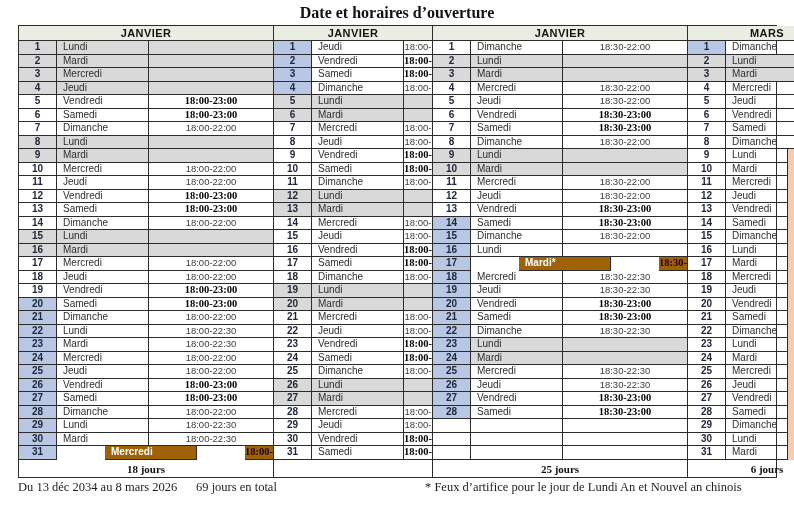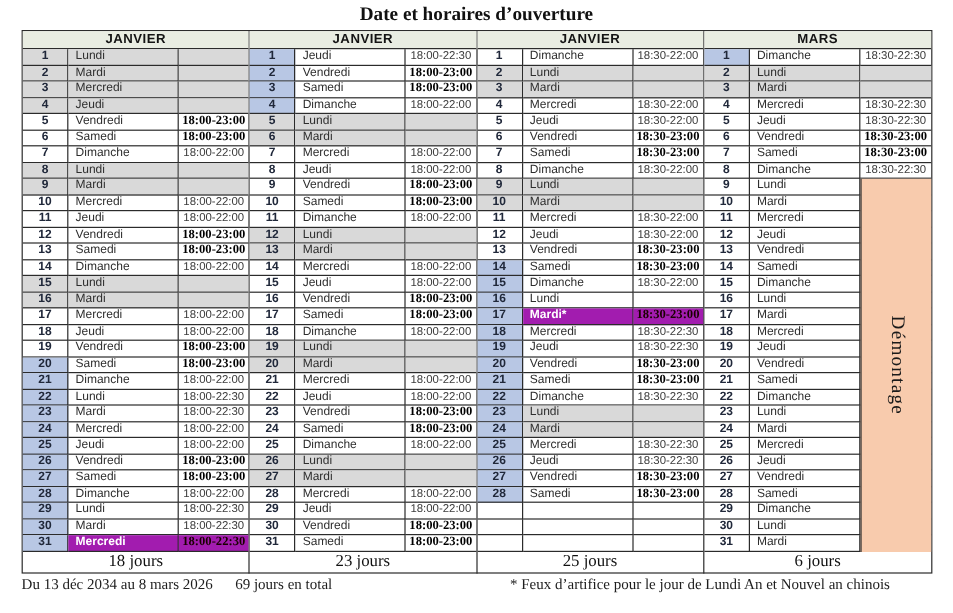--- a/index.html
+++ b/index.html
@@ -23,27 +23,27 @@
   .row { display: flex; height: 13.5px; }
   .cell { border-bottom: 1px solid #2b2b2b; height: 13.5px; overflow: hidden; }
   .num { width: 38px; border-right: 1px solid #2b2b2b; text-align: center;
          font-size: 10px; font-weight: 600; color: #20283a; line-height: 12.5px; }
   .day { width: 92px; border-right: 1px solid #2b2b2b; padding-left: 6px;
          font-size: 10px; color: #2e2e2e; line-height: 12.5px; }
   .hrs { flex: 1; text-align: center; font-size: 9.5px; color: #3c3c3c; line-height: 12.5px; }
 
   .bg-gray { background: #d9d9d9; }
   .bg-blue { background: #b8c7e4; }
-  .bg-red  { background: #a21caf; }
+  .bg-red  { background: #a16207; margin-left: 48px; }
   .bold-hrs { font-family: "Liberation Serif", serif; font-weight: bold; color: #000; font-size: 10.5px; }
   .red-day { color: #ffffff; font-weight: bold; }
   .red-hrs { font-family: "Liberation Serif", serif; font-weight: bold; color: #190000; font-size: 10.5px; }
 
   .mt { height: 18px; display: flex; align-items: center; justify-content: center;
-        font-family: "Liberation Serif", serif; font-weight: normal; font-size: 14px; color: #111; }
+        font-family: "Liberation Serif", serif; font-weight: bold; font-size: 11px; color: #111; }
 
   .demontage { position: absolute; right: 0; top: 123px; width: 59px; height: 310.5px;
                background: #f8cbad; border-left: 1px solid #2b2b2b; z-index: 5;
                display: flex; align-items: center; justify-content: center;
                writing-mode: vertical-rl;
                font-family: "Liberation Serif", serif; font-size: 16px; color: #1a1a1a; letter-spacing: 1px; }
 
   #bottom { position: absolute; left: 18px; top: 480px; width: 759px;
             font-family: "Liberation Serif", serif; font-size: 12.5px; color: #1d1d1d; }
   #bottom .bleft  { position: absolute; left: 0; }
@@ -366,21 +366,20 @@
         <div class="row">
           <div class="cell num">30</div>
           <div class="cell day">Vendredi</div>
           <div class="cell hrs bold-hrs">18:00-23:00</div>
         </div>
         <div class="row">
           <div class="cell num">31</div>
           <div class="cell day">Samedi</div>
           <div class="cell hrs bold-hrs">18:00-23:00</div>
         </div>
-        <div class="mt">23 jours</div>
       </div>
       <div class="month">
         <div class="mh">JANVIER</div>
         <div class="row">
           <div class="cell num">1</div>
           <div class="cell day">Dimanche</div>
           <div class="cell hrs">18:30-22:00</div>
         </div>
         <div class="row">
           <div class="cell num bg-gray">2</div>

